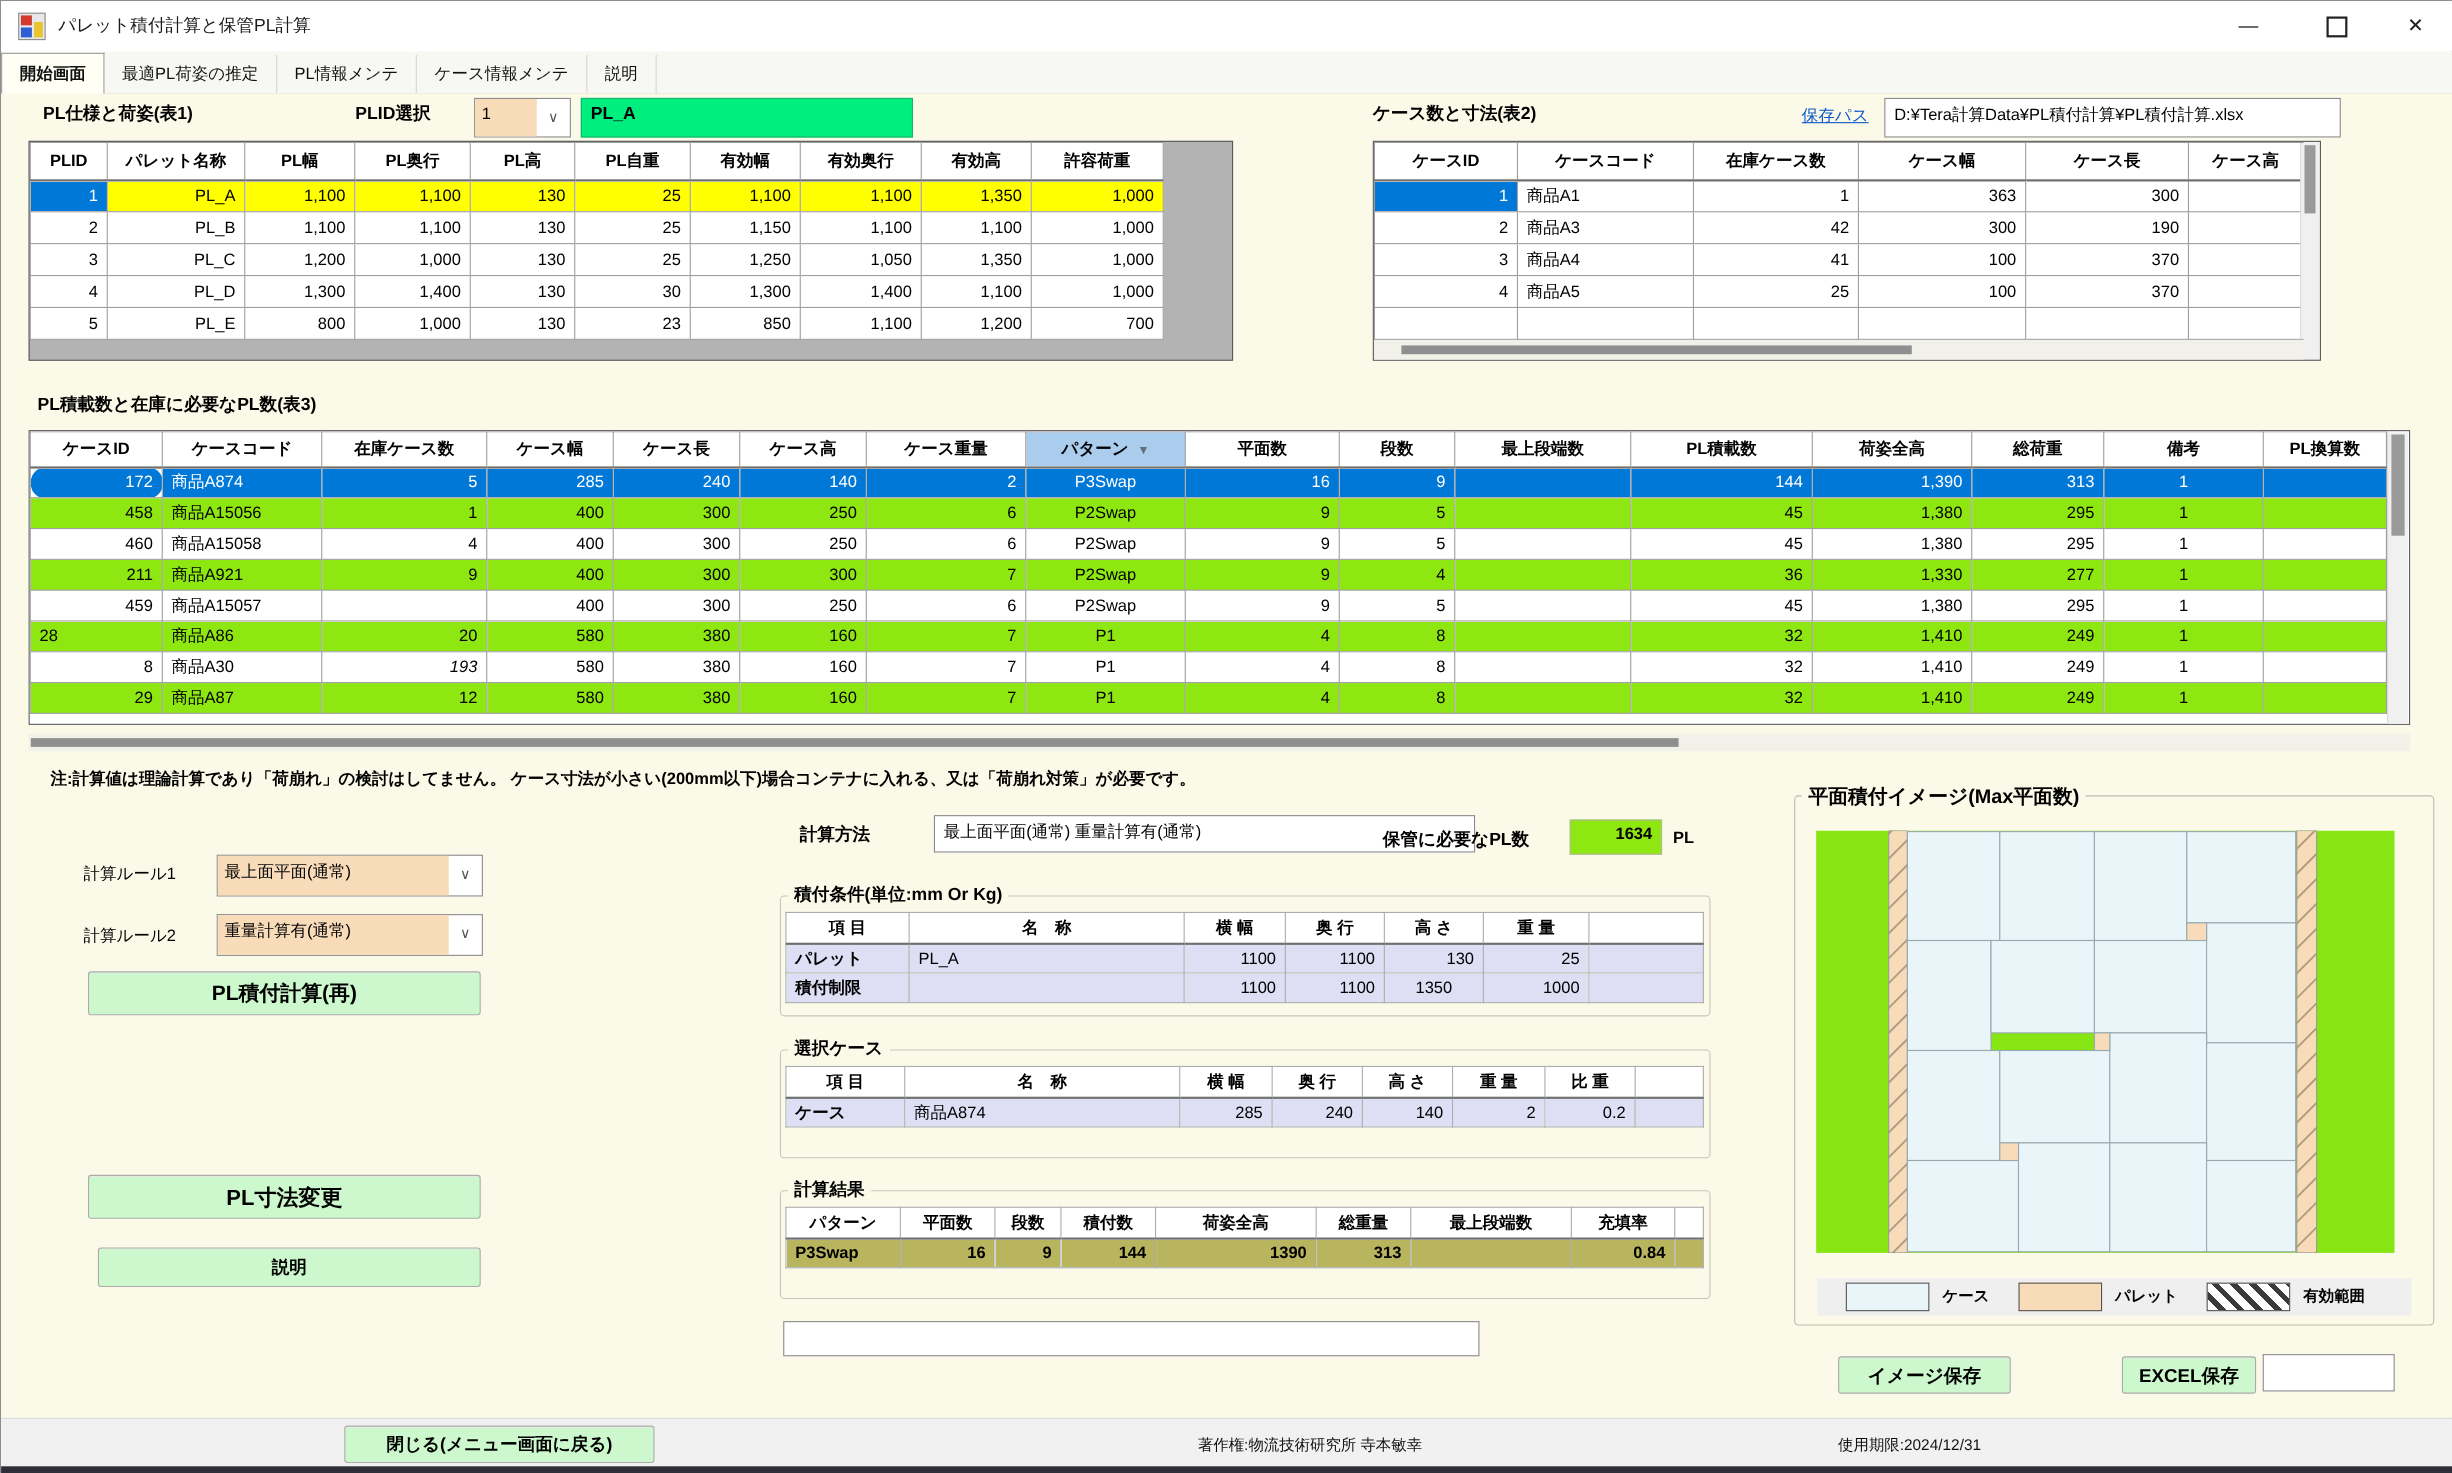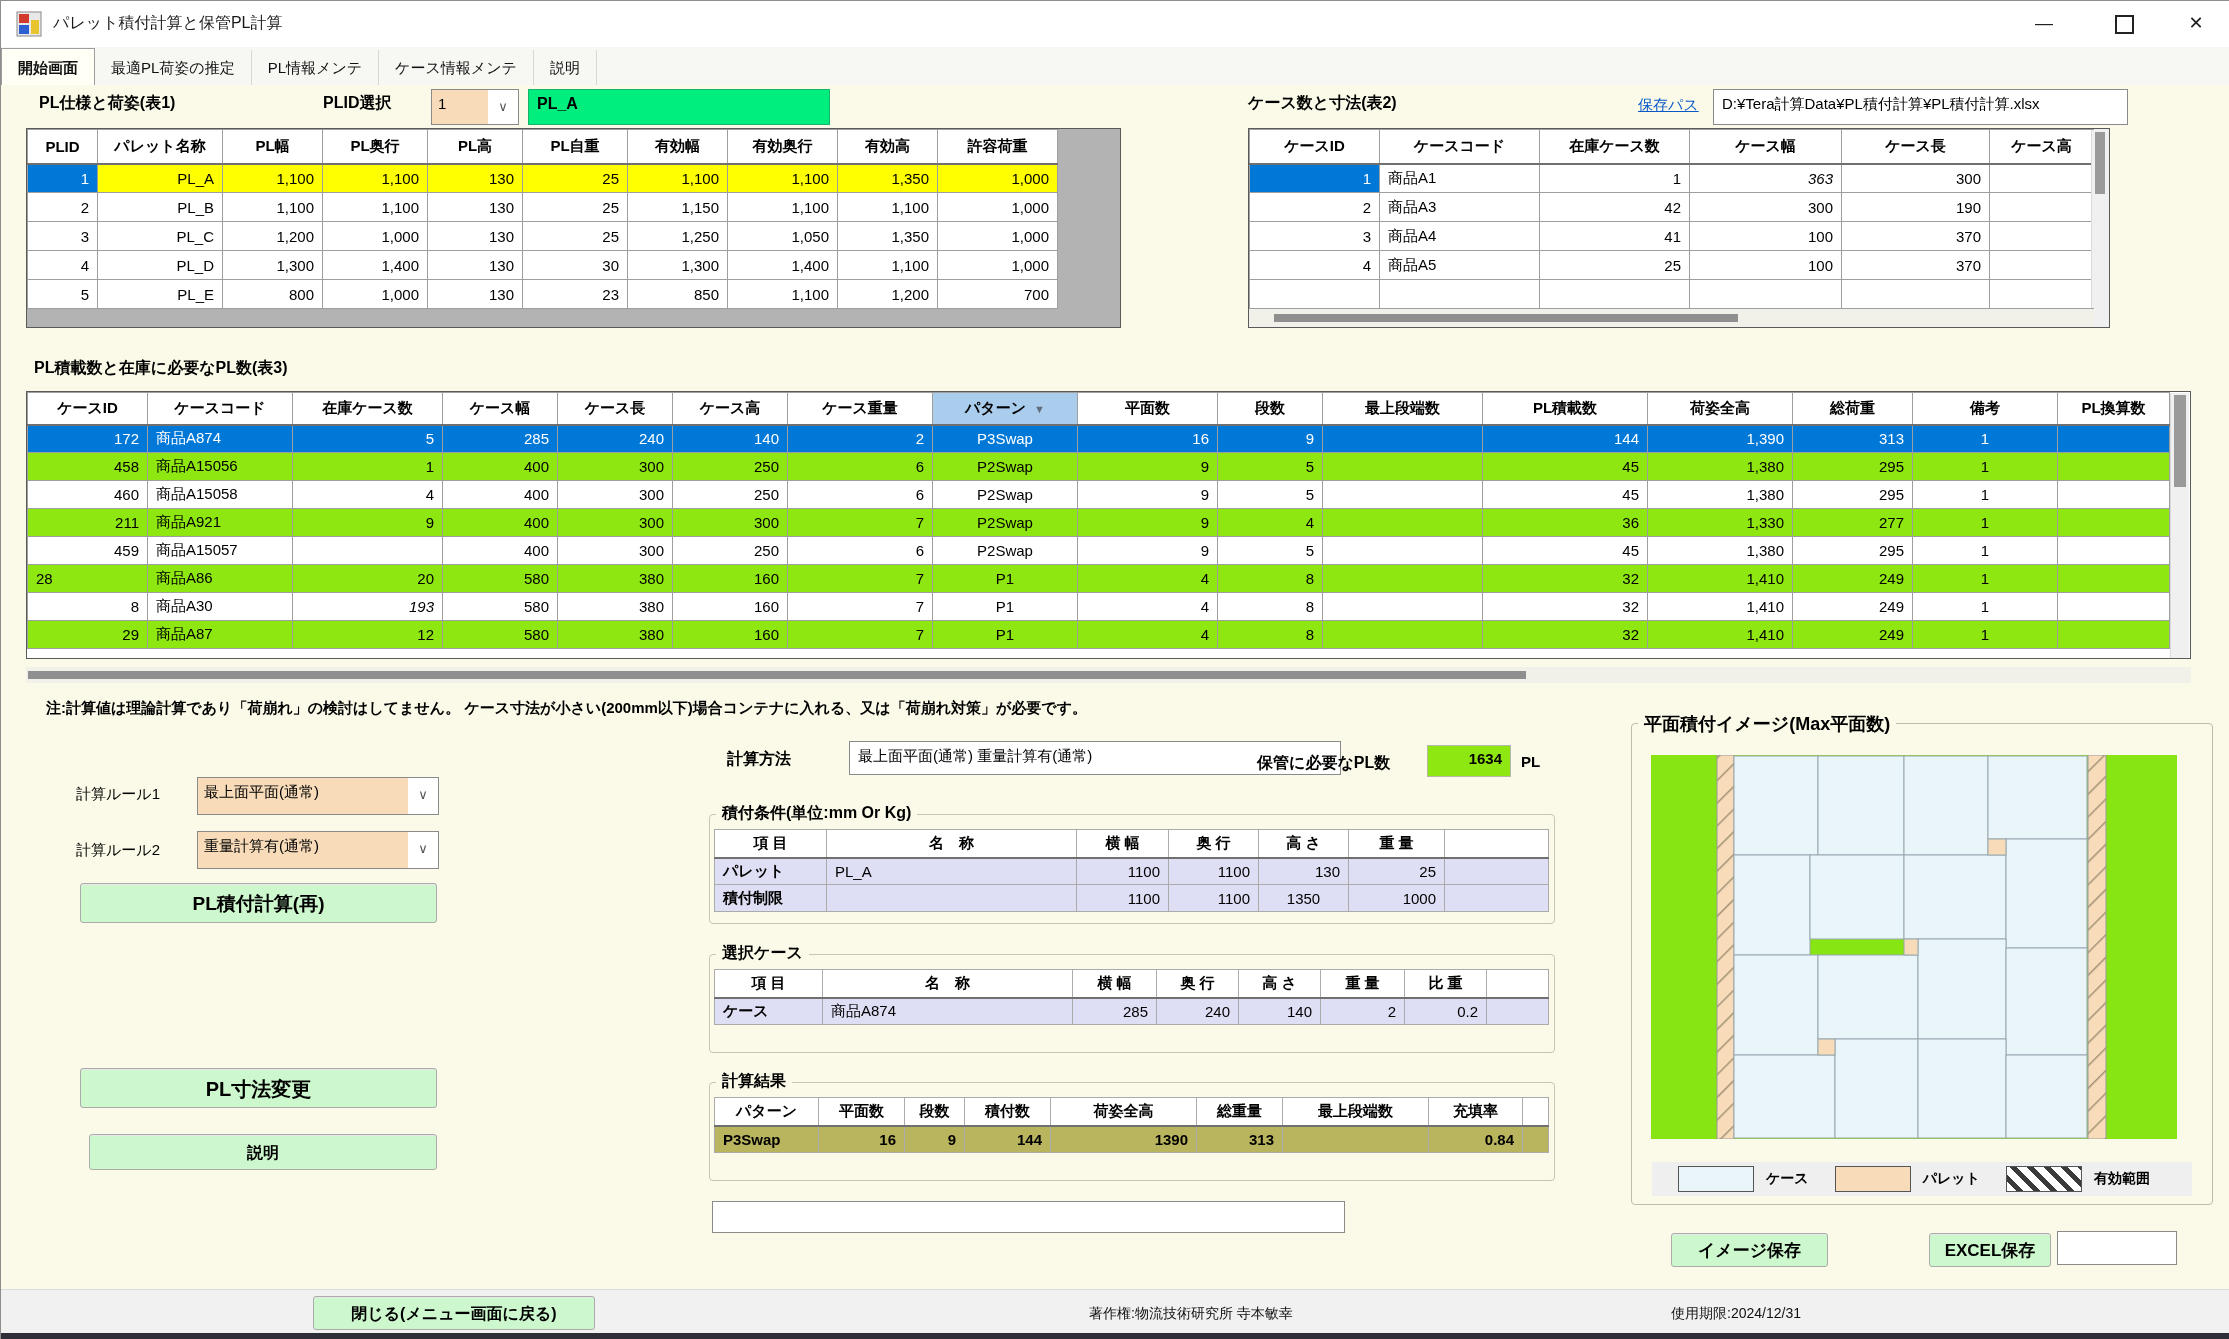--- a/index.html
+++ b/index.html
@@ -237,21 +237,21 @@
               <th>ケース幅</th>
               <th>ケース長</th>
               <th>ケース高</th>
             </tr>
           </thead>
           <tbody>
             <tr class="row-selfirst">
               <td style="text-align: right;">1</td>
               <td style="text-align: left;">商品A1</td>
               <td style="text-align: right;">1</td>
-              <td style="text-align: right; font-style: italic;">363</td>
+              <td style="text-align: right;">363</td>
               <td style="text-align: right;">300</td>
               <td style="text-align: right;"></td>
             </tr>
             <tr class="row-normal">
               <td style="text-align: right;">2</td>
               <td style="text-align: left;">商品A3</td>
               <td style="text-align: right;">42</td>
               <td style="text-align: right;">300</td>
               <td style="text-align: right;">190</td>
               <td style="text-align: right;"></td>
@@ -326,21 +326,21 @@
               <th>最上段端数</th>
               <th>PL積載数</th>
               <th>荷姿全高</th>
               <th>総荷重</th>
               <th>備考</th>
               <th>PL換算数</th>
             </tr>
           </thead>
           <tbody>
             <tr class="row-selected">
-              <td style="text-align: right;">172</td>
+              <td style="text-align: right; border-radius: 13px;">172</td>
               <td style="text-align: left;">商品A874</td>
               <td style="text-align: right;">5</td>
               <td style="text-align: right;">285</td>
               <td style="text-align: right;">240</td>
               <td style="text-align: right;">140</td>
               <td style="text-align: right;">2</td>
               <td style="text-align: center;">P3Swap</td>
               <td style="text-align: right;">16</td>
               <td style="text-align: right;">9</td>
               <td style="text-align: right;"></td>

